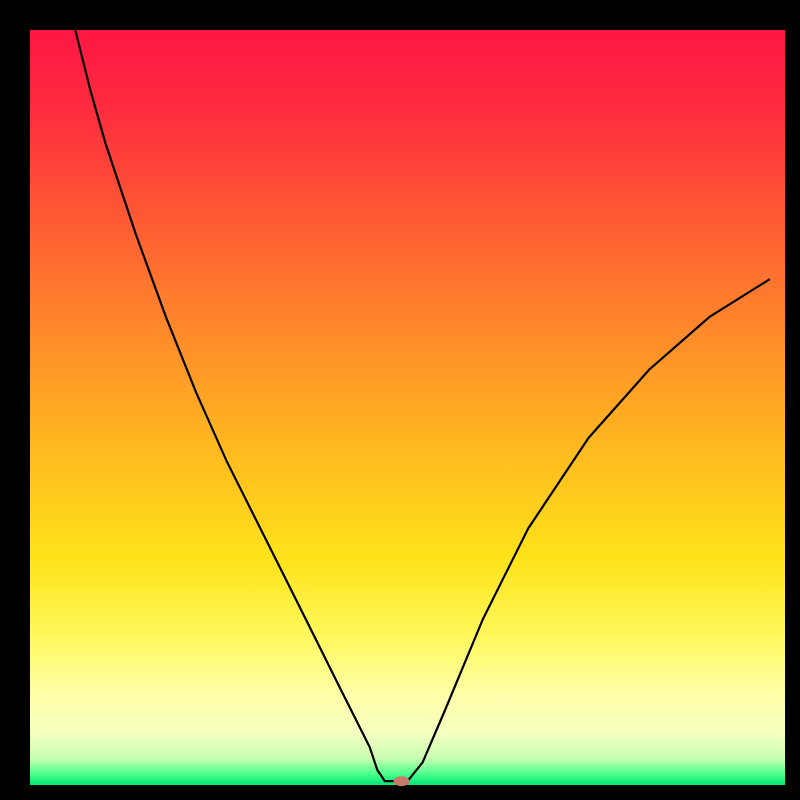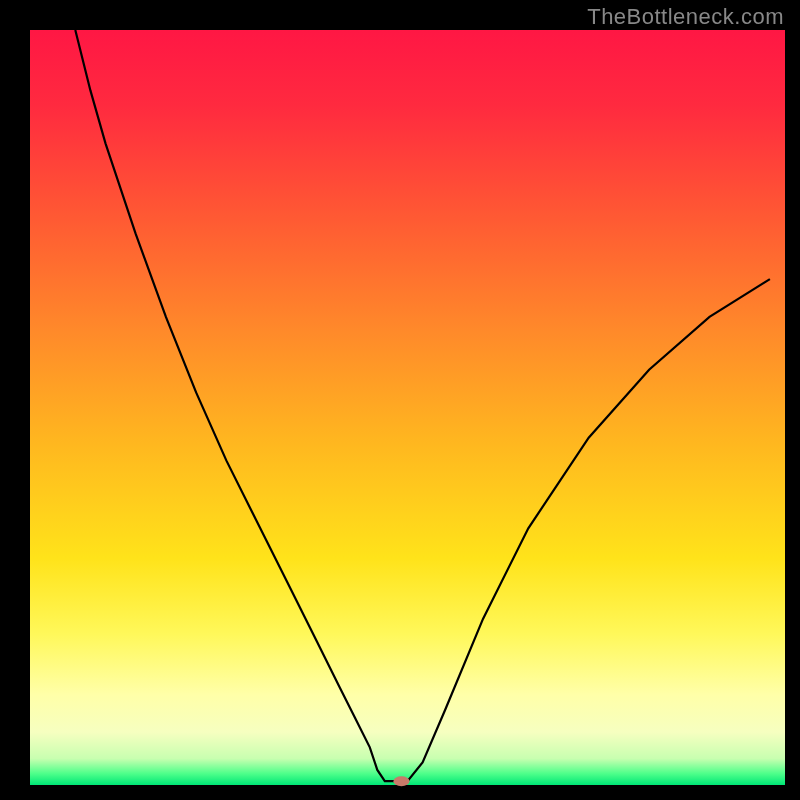--- a/index.html
+++ b/index.html
@@ -27,21 +27,20 @@
     font-weight: 500;
   }
   svg {
     display: block;
   }
 </style>
 </head>
 <body>
 
 <div class="frame">
-  <div class="watermark">TheBottleneck.com</div>
   <svg id="chart-svg" width="800" height="800">
     <defs>
       <linearGradient id="bg-grad" x1="0" y1="0" x2="0" y2="1">
           <stop offset="0%" stop-color="#ff1744"></stop>
           <stop offset="10%" stop-color="#ff2a3f"></stop>
           <stop offset="25%" stop-color="#ff5a33"></stop>
           <stop offset="40%" stop-color="#ff8a2a"></stop>
           <stop offset="55.00000000000001%" stop-color="#ffb81f"></stop>
           <stop offset="70%" stop-color="#ffe31a"></stop>
           <stop offset="80%" stop-color="#fff85a"></stop>

